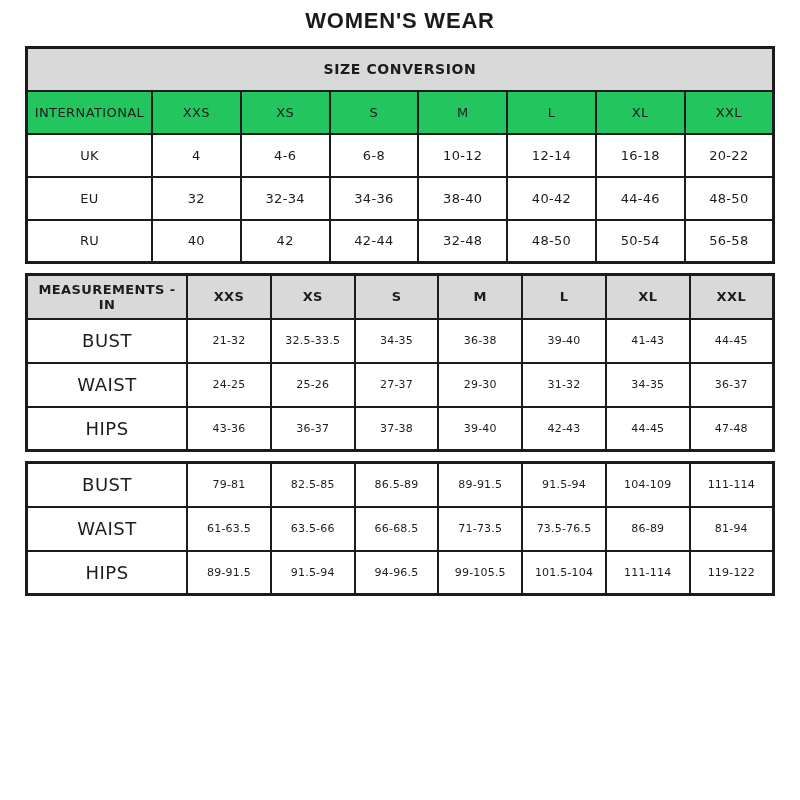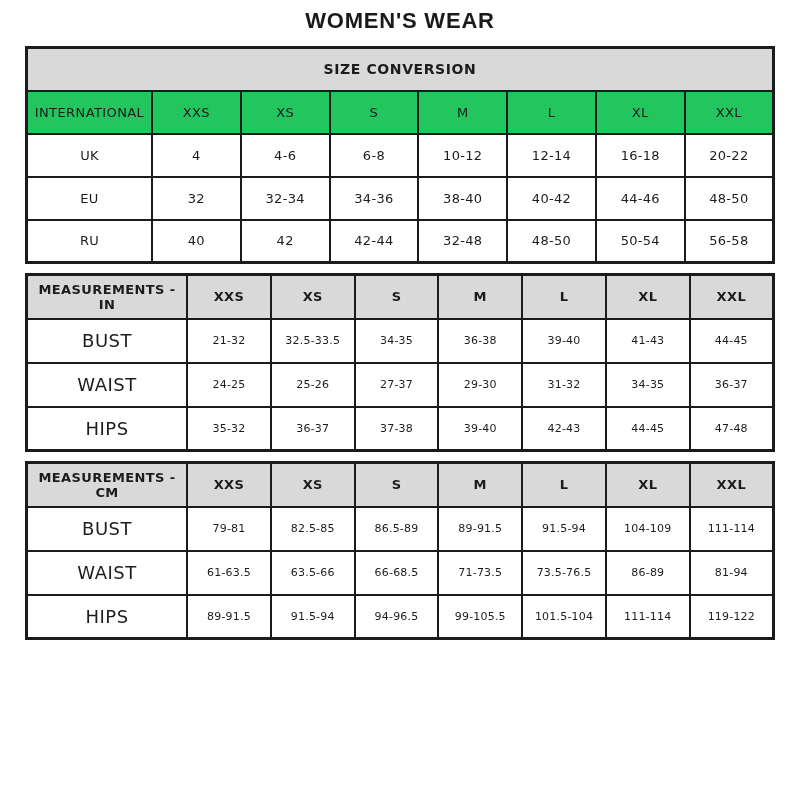--- a/index.html
+++ b/index.html
@@ -176,21 +176,21 @@
           <td class="cell">24-25</td>
           <td class="cell">25-26</td>
           <td class="cell">27-37</td>
           <td class="cell">29-30</td>
           <td class="cell">31-32</td>
           <td class="cell">34-35</td>
           <td class="cell">36-37</td>
         </tr>
         <tr class="data-row">
           <td class="row-label">HIPS</td>
-          <td class="cell">35-32</td>
+          <td class="cell">43-36</td>
           <td class="cell">36-37</td>
           <td class="cell">37-38</td>
           <td class="cell">39-40</td>
           <td class="cell">42-43</td>
           <td class="cell">44-45</td>
           <td class="cell">47-48</td>
         </tr>
       </tbody>
     </table>
 
@@ -199,30 +199,20 @@
         <col style="width:21.5%">
         <col style="width:11.214285714285714%">
         <col style="width:11.214285714285714%">
         <col style="width:11.214285714285714%">
         <col style="width:11.214285714285714%">
         <col style="width:11.214285714285714%">
         <col style="width:11.214285714285714%">
         <col style="width:11.214285714285714%">
       </colgroup>
       <tbody>
-        <tr class="cols-row">
-          <th>MEASUREMENTS - CM</th>
-          <th>XXS</th>
-          <th>XS</th>
-          <th>S</th>
-          <th>M</th>
-          <th>L</th>
-          <th>XL</th>
-          <th>XXL</th>
-        </tr>
         <tr class="data-row">
           <td class="row-label">BUST</td>
           <td class="cell">79-81</td>
           <td class="cell">82.5-85</td>
           <td class="cell">86.5-89</td>
           <td class="cell">89-91.5</td>
           <td class="cell">91.5-94</td>
           <td class="cell">104-109</td>
           <td class="cell">111-114</td>
         </tr>

